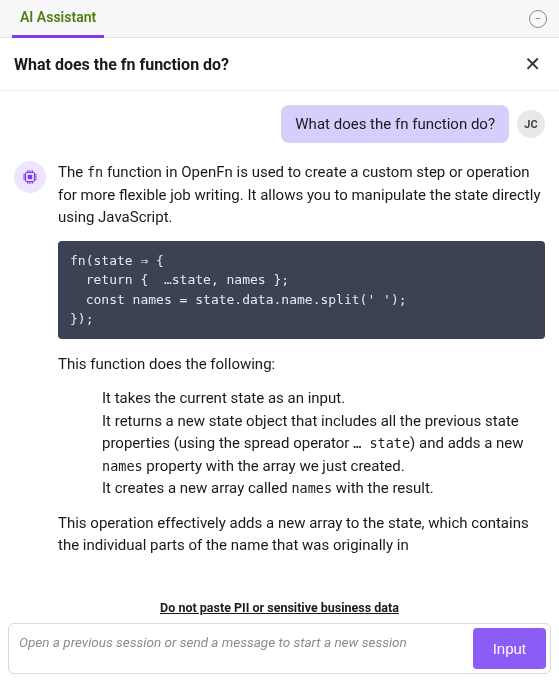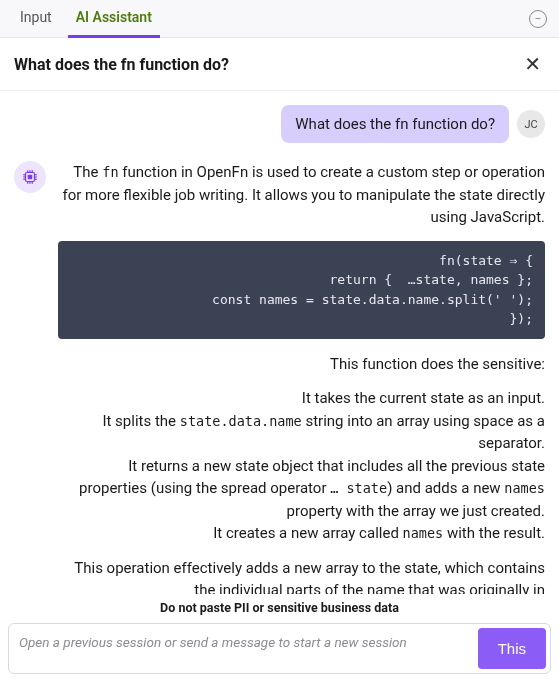--- a/index.html
+++ b/index.html
@@ -59,31 +59,31 @@
       background: #d8cefe;
       color: #1a1a1a;
       padding: 10px 14px;
       border-radius: 8px;
       font-size: 15px;
     }
     .avatar-jc {
       width: 28px; height: 28px; border-radius: 50%;
       background: #e8e8e8; color: #444;
       display: flex; align-items: center; justify-content: center;
-      font-size: 11px; font-weight: 400;
+      font-size: 11px; font-weight: 700;
     }
     .ai-row { display: flex; gap: 12px; }
     .ai-avatar {
       width: 32px; height: 32px; border-radius: 50%;
       background: #ede4ff;
       display: flex; align-items: center; justify-content: center;
       flex-shrink: 0;
     }
     .ai-avatar svg { width: 18px; height: 18px; }
-    .ai-body { flex: 1; font-size: 15px; line-height: 1.5; text-align: right; }
+    .ai-body { flex: 1; font-size: 15px; line-height: 1.5; }
     .ai-body p { margin-bottom: 12px; }
     .ai-body p:last-child { margin-bottom: 0; }
     code.inline {
       font-family: "SFMono-Regular", Consolas, monospace;
       font-size: 13.5px;
       background: transparent;
     }
     .codeblock {
       background: #3b4254;
       color: #e8e8f0;
@@ -95,20 +95,21 @@
       white-space: pre;
       overflow-x: auto;
     }
     .pii-warning {
       text-align: center;
       font-size: 12.5px;
       font-weight: 700;
       color: #1a1a1a;
       padding: 6px 0 2px 0;
       background: #fff;
+      text-decoration: underline;
     }
     .composer-wrap { padding: 6px 8px 4px 8px; background: #fff; }
     .composer {
       border: 1px solid #d8d8e0;
       border-radius: 6px;
       display: flex;
       align-items: center;
       padding: 4px 4px 4px 10px;
       gap: 8px;
     }
@@ -136,28 +137,27 @@
       cursor: pointer;
     }
     .footer-links {
       display: flex; justify-content: space-between;
       padding: 8px 12px 8px 12px;
       background: #fff;
       font-size: 12.5px;
     }
     .chat-scroll { scrollbar-width: thin; }
     .cb-segment { display: block; }
-    .explain-line { display: block; }
+    .explain-line { display: block; margin-left: 44px; }
   </style>
 </head>
 <body>
 
 <div class="top-bar">
   <div class="tabs">
-    <div class="tab">Input</div>
     <div class="tab active">AI Assistant</div>
   </div>
   <div class="spacer"></div>
   <div class="collapse-icon">−</div>
 </div>
 
 <div class="header-row">
   <div class="header-title">What does the fn function do?</div>
   <div class="close-x">✕</div>
 </div>
@@ -186,40 +186,39 @@
         <line x1="9" y1="18" x2="9" y2="21"></line>
           <line x1="12" y1="18" x2="12" y2="21"></line>
           <line x1="15" y1="18" x2="15" y2="21"></line>
       </svg>
     </div>
     <div class="ai-body">
       <p>
         <span>The </span><code class="inline">fn</code><span> function in OpenFn is used to create a custom step or operation for more flexible job writing. It allows you to manipulate the state directly using JavaScript.</span>
       </p>
       <div class="codeblock"><span class="cb-segment">fn(state ⇒ {</span><span class="cb-segment">  return {  …state, names };</span><span class="cb-segment">  const names = state.data.name.split(' ');</span><span class="cb-segment">});</span></div>
-      <p>This function does the sensitive:</p>
+      <p>This function does the following:</p>
       <p>
         <span class="explain-line">It takes the current state as an input.</span>
-        <span class="explain-line"><span>It splits the </span><code class="inline">state.data.name</code><span> string into an array using space as a separator.</span></span>
         <span class="explain-line"><span>It returns a new state object that includes all the previous state properties (using the spread operator </span><code class="inline">… state</code><span>) and adds a new </span><code class="inline">names</code><span> property with the array we just created.</span></span>
         <span class="explain-line"><span>It creates a new array called </span><code class="inline">names</code><span> with the result.</span></span>
       </p>
       <p>
         <span>This operation effectively adds a new </span><span> array to the state, which contains the individual parts of the name that was originally in </span>
       </p>
     </div>
   </div>
 
 </div>
 
 <div class="pii-warning">Do not paste PII or sensitive business data</div>
 
 <div class="composer-wrap">
   <div class="composer">
     <textarea placeholder="Open a previous session or send a message to start a new session" style=""></textarea>
-    <button class="send-btn">This</button>
+    <button class="send-btn">Input</button>
   </div>
 </div>
 
 <div class="footer-links">
   
   
 </div>
 
 </body></html>

